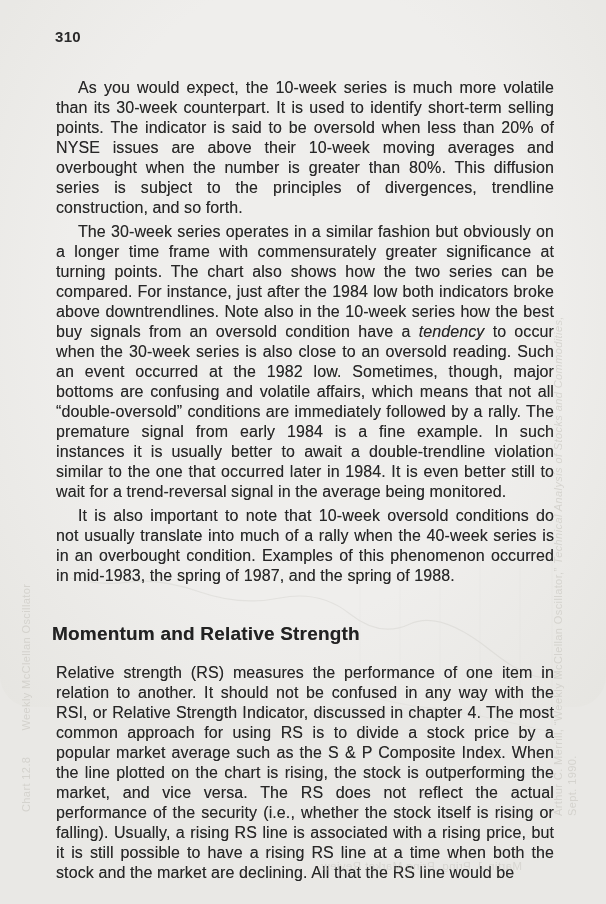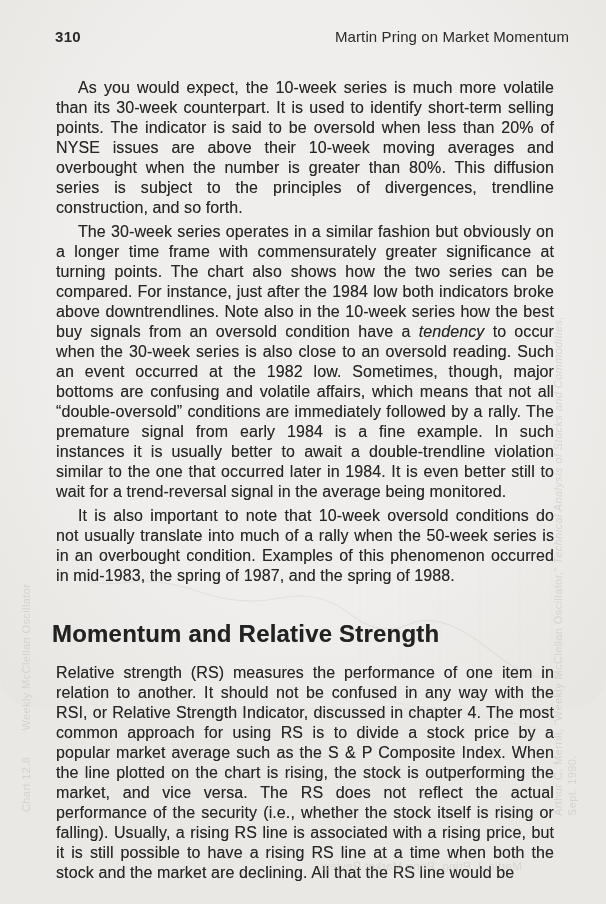--- a/index.html
+++ b/index.html
@@ -25,21 +25,21 @@
   .text-block{
     position:absolute;left:52px;top:74px;width:506px;
     font-size:16px;line-height:20px;color:#272727;
     text-align:justify;letter-spacing:.1px;
     text-shadow:0 0 .5px rgba(20,20,20,.45);
   }
   .text-block p{margin:4px;}
   .text-block p.indent{text-indent:22px;}
   .text-block em{}
   .section-heading{
-    font-size:24px;line-height:24px;font-weight:bold;
+    font-size:19px;line-height:24px;font-weight:bold;
     letter-spacing:.2px;margin:36px 0 17px 0;color:#222;
     text-align:left;
   }
   
   .ghost{
     position:absolute;color:#c3c1ba;opacity:.55;
     font-size:11px;letter-spacing:.4px;white-space:nowrap;
     filter:blur(.4px);
   }
   .ghost-left{
@@ -68,27 +68,26 @@
   <svg class="ghost-chart" width="606" height="904" viewBox="0 0 606 904">
     <g stroke="#b7b5ae" fill="none" opacity="0.22">
       <path d="M70,578 q30,8 60,4 t70,10 t80,6 t70,16 t60,10 t80,26 t70,22" stroke-width="1.2"></path>
       <path d="M360,560 v110 M400,558 v120 M440,556 v140 M480,556 v160 M520,558 v170 M552,560 v175" stroke-width="0.7" opacity="0.5"></path>
       <path d="M350,690 q40,14 80,18 t120,24" stroke-width="1" opacity="0.6"></path>
     </g>
   </svg>
 
   <div class="header-row">
     <span class="page-number">310</span>
-    <span class="running-title">Martin Pring on Market Momentum</span>
   </div>
 
   <main class="text-block">
     <p class="indent">As you would expect, the 10-week series is much more volatile than its 30-week counterpart. It is used to identify short-term selling points. The indicator is said to be oversold when less than 20% of NYSE issues are above their 10-week moving averages and overbought when the number is greater than 80%. This diffusion series is subject to the principles of divergences, trendline construction, and so forth.</p>
     <p class="indent"><span>The 30-week series operates in a similar fashion but obviously on a longer time frame with commensurately greater significance at turning points. The chart also shows how the two series can be compared. For instance, just after the 1984 low both indicators broke above downtrendlines. Note also in the 10-week series how the best buy signals from an oversold condition have a </span><em>tendency</em><span> to occur when the 30-week series is also close to an oversold reading. Such an event occurred at the 1982 low. Sometimes, though, major bottoms are confusing and volatile affairs, which means that not all “double-oversold” conditions are immediately followed by a rally. The premature signal from early 1984 is a fine example. In such instances it is usually better to await a double-trendline violation similar to the one that occurred later in 1984. It is even better still to wait for a trend-reversal signal in the average being monitored.</span></p>
-    <p class="indent">It is also important to note that 10-week oversold conditions do not usually translate into much of a rally when the 50-week series is in an overbought condition. Examples of this phenomenon occurred in mid-1983, the spring of 1987, and the spring of 1988.</p>
+    <p class="indent">It is also important to note that 10-week oversold conditions do not usually translate into much of a rally when the 40-week series is in an overbought condition. Examples of this phenomenon occurred in mid-1983, the spring of 1987, and the spring of 1988.</p>
     <h2 class="section-heading">Momentum and Relative Strength</h2>
     <p>Relative strength (RS) measures the performance of one item in relation to another. It should not be confused in any way with the RSI, or Relative Strength Indicator, discussed in chapter 4. The most common approach for using RS is to divide a stock price by a popular market average such as the S &amp; P Composite Index. When the line plotted on the chart is rising, the stock is outperforming the market, and vice versa. The RS does not reflect the actual performance of the security (i.e., whether the stock itself is rising or falling). Usually, a rising RS line is associated with a rising price, but it is still possible to have a rising RS line at a time when both the stock and the market are declining. All that the RS line would be</p>
   </main>
 
   <div class="ghost ghost-left">
     <span>Chart 12.8</span><span class="gap"></span><span>Weekly McClellan Oscillator</span>
   </div>
 
   <div class="ghost ghost-right">
     <div><span>Arthur C. Merrill, “Weekly McClellan Oscillator,”</span> <span class="journal">Technical Analysis of Stocks and Commodities,</span></div>

